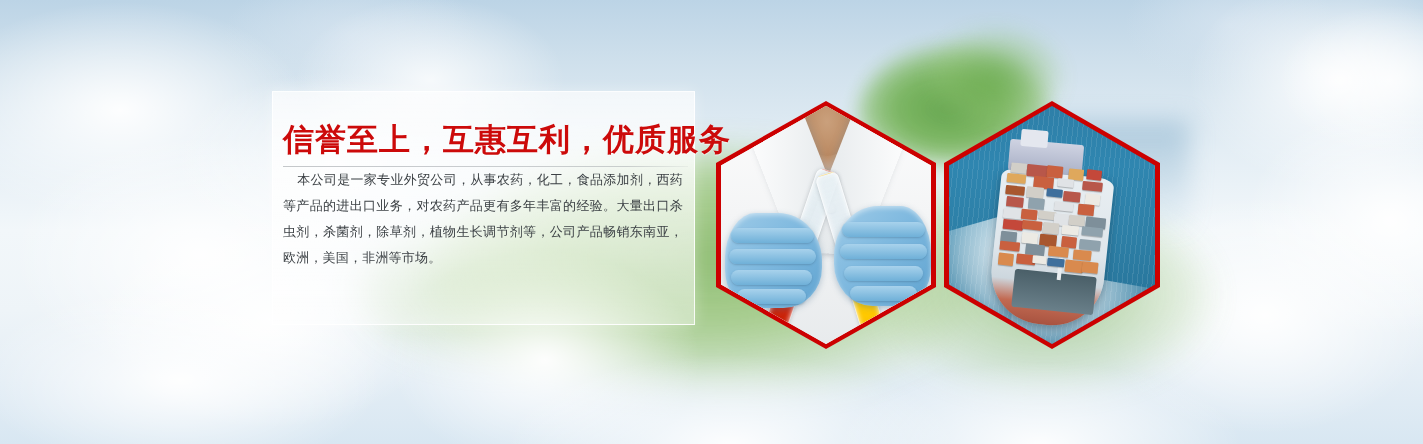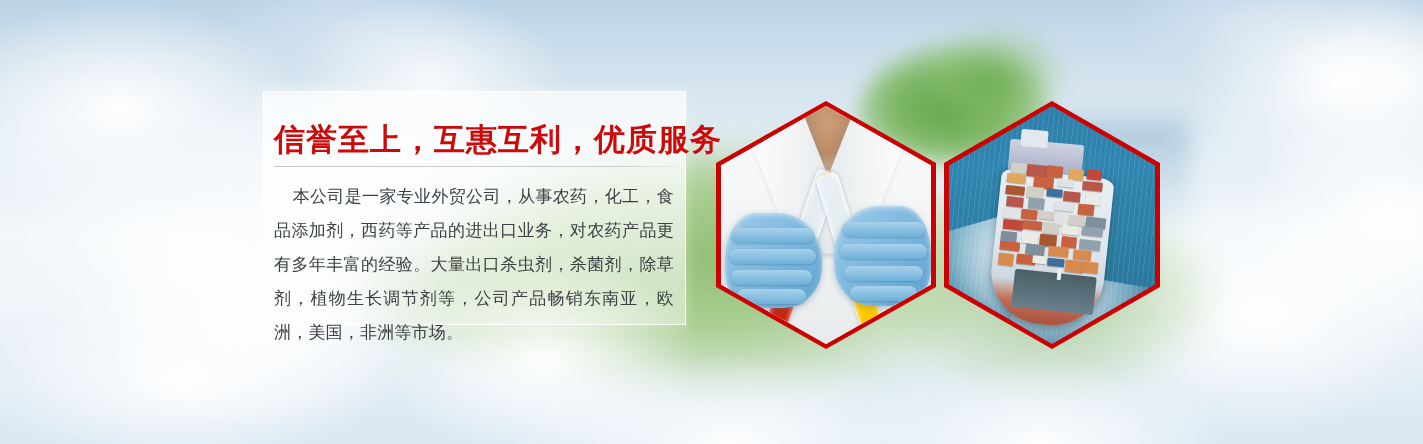--- a/index.html
+++ b/index.html
@@ -121,21 +121,21 @@
     left:1040px; top:120px; width:150px; height:110px;
     filter:blur(12px);
     opacity:0.5;
     background:linear-gradient(to bottom, rgba(96,150,186,0.8), rgba(150,195,220,0.1));
     pointer-events:none;
   }
 
   
   #panel{
     position:absolute;
-    left:263px; top:91px;
+    left:272px; top:91px;
     width:423px; height:234px;
     background:linear-gradient(to bottom,
       rgba(255,255,255,0.70) 0%,
       rgba(255,255,255,0.78) 30%,
       rgba(255,255,255,0.62) 70%,
       rgba(255,255,255,0.42) 100%);
     border:1px solid rgba(255,255,255,0.85);
     box-shadow:0 0 14px rgba(255,255,255,0.35);
   }
   #panel-inner{ padding:32px 10px 0 10px; }
@@ -156,24 +156,23 @@
     letter-spacing:0.1px;
     white-space:nowrap;
   }
   .rule{
     margin-top:11px;
     width:405px;
     height:1px;
     background:linear-gradient(to right, rgba(150,155,160,0.55), rgba(150,155,160,0.45) 85%, rgba(150,155,160,0.1));
   }
   .bodytext{
-    margin-top:13px;
     width:400px;
     color:#3c4145;
-    font-size:17px;
+    font-size:13px;
     line-height:2.0;
     text-align:justify;
     text-indent:1.1em;
     letter-spacing:0.2px;
   }
 
   
   .hex{
     position:absolute;
     clip-path:polygon(50% 0%, 100% 25%, 100% 75%, 50% 100%, 0% 75%, 0% 25%);

